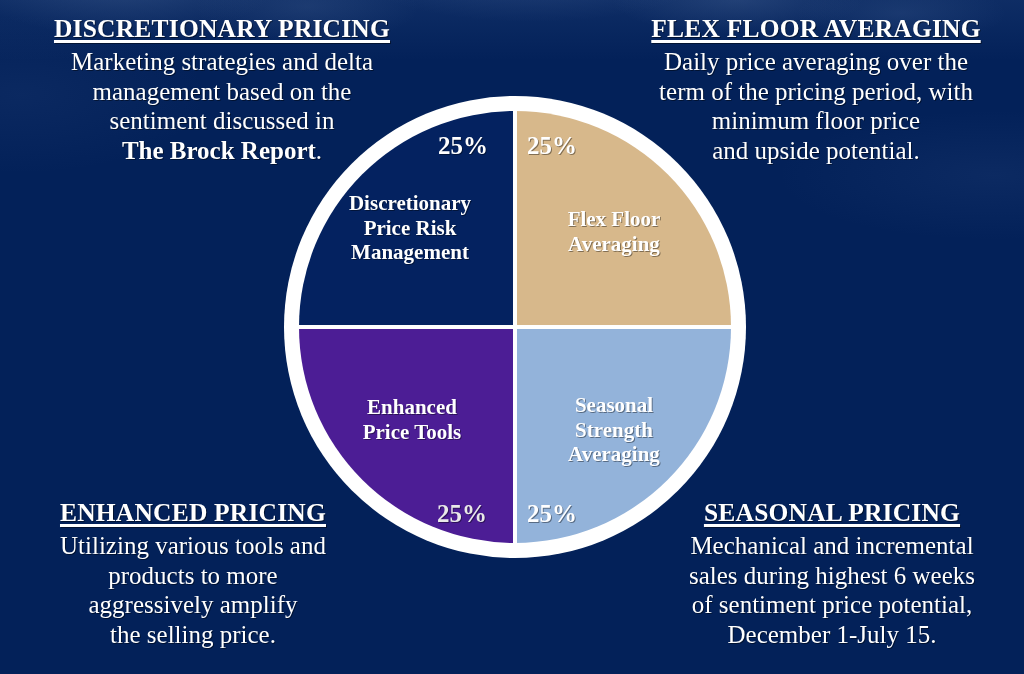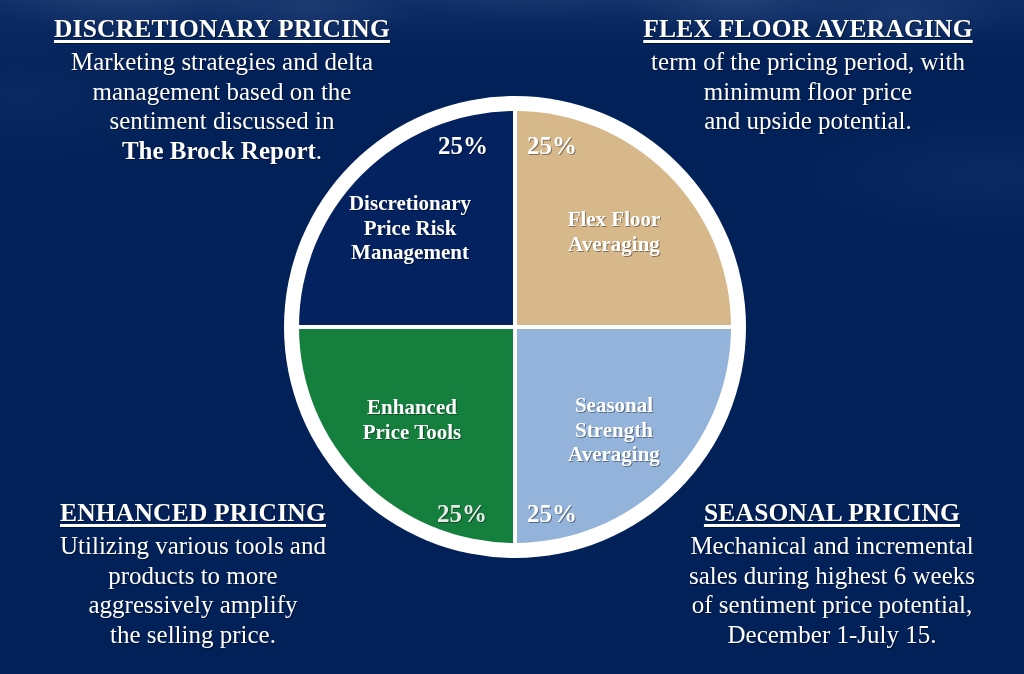--- a/index.html
+++ b/index.html
@@ -52,21 +52,21 @@
     margin: 0 0 3px 0;
     white-space: nowrap;
   }
   .corner .body {
     font-size: 25px;
     margin: 0;
   }
   .corner .body .strong { font-weight: bold; }
 
   #corner-tl { left: 12px;  top: 14px;  width: 420px; }
-  #corner-tr { right: 16px; top: 14px;  width: 400px; }
+  #corner-tr { right: 8px; top: 14px;  width: 400px; }
   #corner-bl { left: 8px;   top: 498px; width: 370px; }
   #corner-br { right: 12px; top: 498px; width: 360px; }
 
   
   #pie-wrap {
     position: absolute;
     left: 284px;
     top: 96px;
     width: 462px;
     height: 462px;
@@ -136,20 +136,21 @@
       <div>Marketing strategies and delta</div>
       <div>management based on the</div>
       <div>sentiment discussed in</div>
       <div><span class="strong">The Brock Report</span><span>.</span></div>
     </div>
   </div>
 
   <div class="corner" id="corner-tr">
     <div class="heading">FLEX FLOOR AVERAGING</div>
     <div class="body">
+      <div>Daily price averaging over the</div>
       <div>term of the pricing period, with</div>
       <div>minimum floor price</div>
       <div>and upside potential.</div>
     </div>
   </div>
 
   <div class="corner" id="corner-bl">
     <div class="heading">ENHANCED PRICING</div>
     <div class="body">
       <div>Utilizing various tools and</div>
@@ -181,21 +182,21 @@
         </div>
       </div>
 
       <div class="quad" id="quad-tr" style="background: rgb(215, 184, 139);">
         <div class="quad-label">
           <div>Flex Floor</div>
           <div>Averaging</div>
         </div>
       </div>
 
-      <div class="quad" id="quad-bl" style="background: #15803d;">
+      <div class="quad" id="quad-bl" style="background: #4c1d95;">
         <div class="quad-label">
           <div>Enhanced</div>
           <div>Price Tools</div>
         </div>
       </div>
 
       <div class="quad" id="quad-br" style="background: rgb(147, 179, 218);">
         <div class="quad-label">
           <div>Seasonal</div>
           <div>Strength</div>

